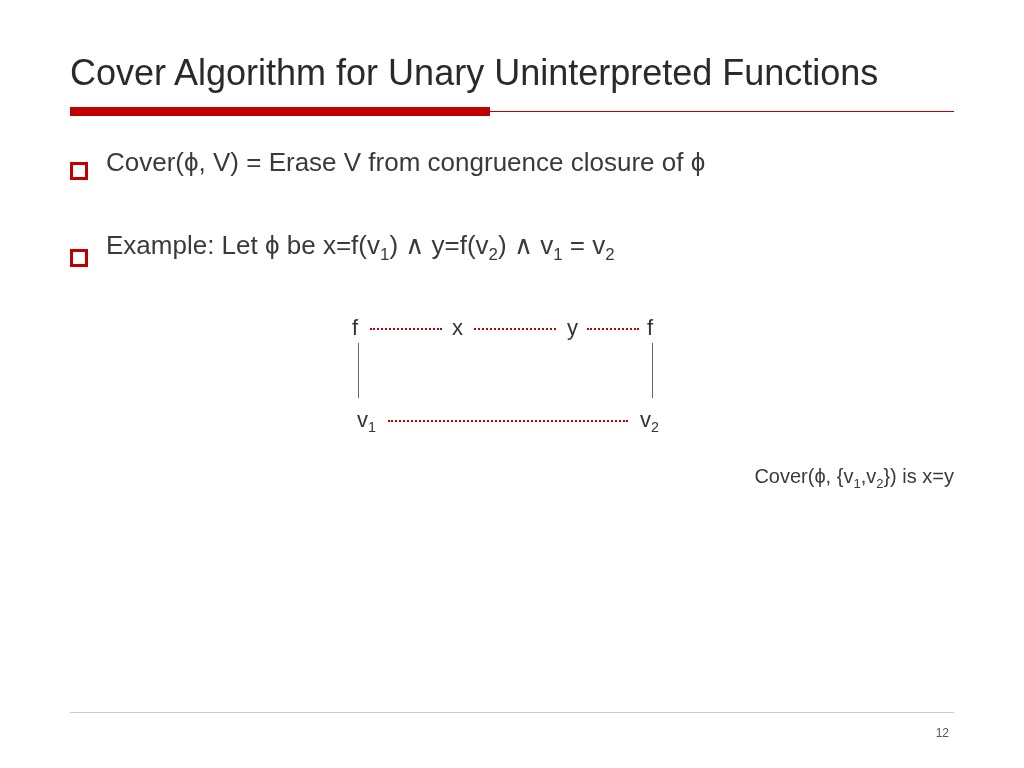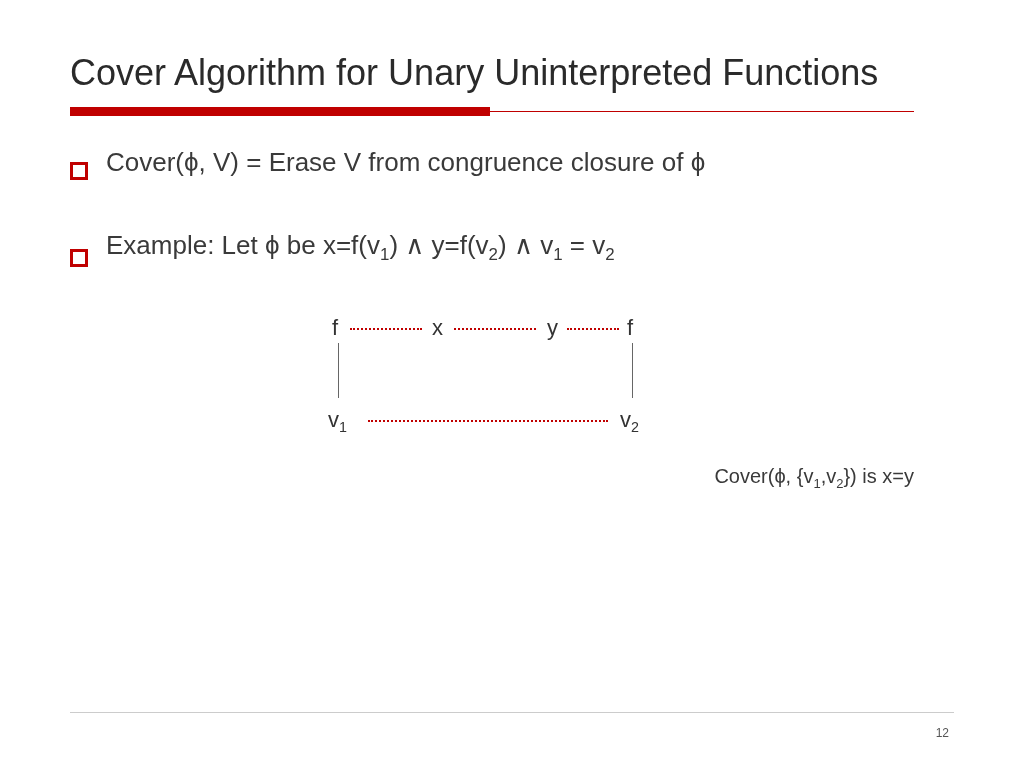--- a/index.html
+++ b/index.html
@@ -7,21 +7,21 @@
     padding: 0;
     width: 1024px;
     height: 768px;
     background: #ffffff;
     font-family: Verdana, Geneva, sans-serif;
     color: #333333;
     position: relative;
     overflow: hidden;
   }
   .slide {
-    padding: 50px 110px 0 70px;
+    padding: 50px 70px 0 70px;
     box-sizing: border-box;
     height: 100%;
     position: relative;
   }
   .title {
     font-size: 36px;
     color: #2a2a2a;
     line-height: 1.25;
     margin-bottom: 12px;
   }
@@ -139,21 +139,21 @@
     <div class="dnode" style="left:225px; top:0;">y</div>
     <div class="dnode" style="left:305px; top:0;">f</div>
 
     <div class="dotted-h" style="left:28px; top:13px; width:72px;"></div>
     <div class="dotted-h" style="left:132px; top:13px; width:82px;"></div>
     <div class="dotted-h" style="left:245px; top:13px; width:52px;"></div>
 
     <div class="solid-v" style="left:16px; top:28px; height:55px;"></div>
     <div class="solid-v" style="left:310px; top:28px; height:55px;"></div>
 
-    <div class="dnode" style="left:6px; top:92px;">
+    <div class="dnode" style="left:15px; top:92px;">
       <span>v</span><sub>1</sub>
     </div>
     <div class="dnode" style="left:298px; top:92px;">
       <span>v</span><sub>2</sub>
     </div>
 
     <div class="dotted-h" style="left:46px; top:105px; width:240px;"></div>
   </div>
 
   <div class="conclusion">

